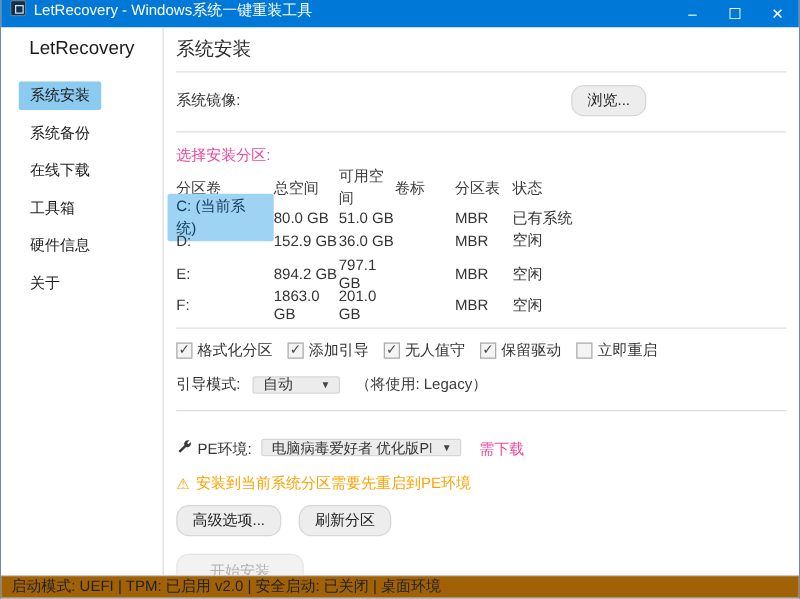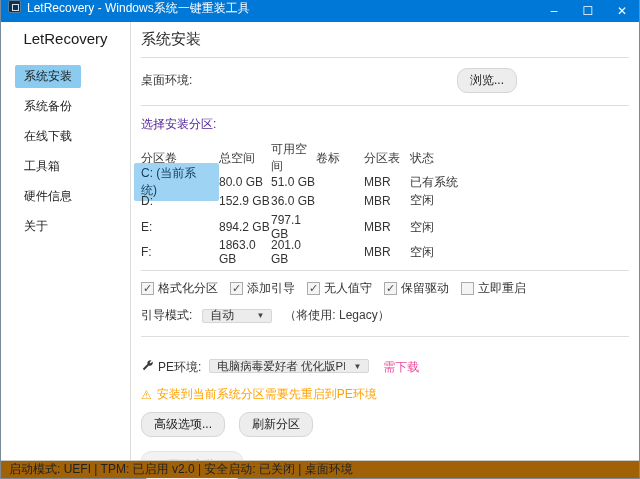--- a/index.html
+++ b/index.html
@@ -30,21 +30,21 @@
   .nav-wrap { overflow:hidden; }
   
   .main { flex:1 1 auto; padding:6px 10px 0 10px; min-width:0; }
   .page-title { font-size:15px; font-weight:normal; color:#2b2b2b; padding:2px 0 8px; }
   .divider { border:none; border-top:1px solid #dedede; }
   .image-row { display:flex; align-items:center; margin:10px 0 12px; width:376px; }
   .btn { background:#ededed; border:1px solid #d6d6d6; border-radius:10px;
     padding:3px 12px; font-size:12px; color:#222; font-family:inherit; cursor:default; }
   .btn-disabled { background:#f2f2f2; border:1px solid #e4e4e4; color:#b2b2b2;
     padding:5px 26px; margin:14px 0 0 0; }
-  .section-label { margin:10px 0 8px; color:#4c1d95; }
+  .section-label { margin:10px 0 0; color:#ec4899; }
   
   .ptable { width:100%; }
   .prow { display:grid; grid-template-columns:78px 52px 45px 48px 46px 1fr;
     align-items:center; height:25px; }
   .prow.header { height:20px; color:#3c3c3c; margin-bottom:2px; }
   .vol-pill { display:inline-block; padding:2px 7px; margin-left:-7px; border-radius:2px;
     justify-self:start; }
   .vol-pill.selected { background:#9fd3f3; color:#123c5c; }
   
   .check-row { display:flex; align-items:center; gap:12px; margin:9px 0 0; }
@@ -96,21 +96,21 @@
         <div class="nav-item">硬件信息</div>
         <div class="nav-item">关于</div>
       </div>
     </div>
 
     <div class="main">
       <div class="page-title">系统安装</div>
       <hr class="divider">
 
       <div class="image-row">
-        <span>桌面环境:</span>
+        <span>系统镜像:</span>
         <button class="btn" style="margin-left:auto">浏览...</button>
       </div>
       <hr class="divider">
 
       <div class="section-label">选择安装分区:</div>
 
       <div class="ptable">
         <div class="prow header">
           <div>分区卷</div>
           <div>总空间</div>

